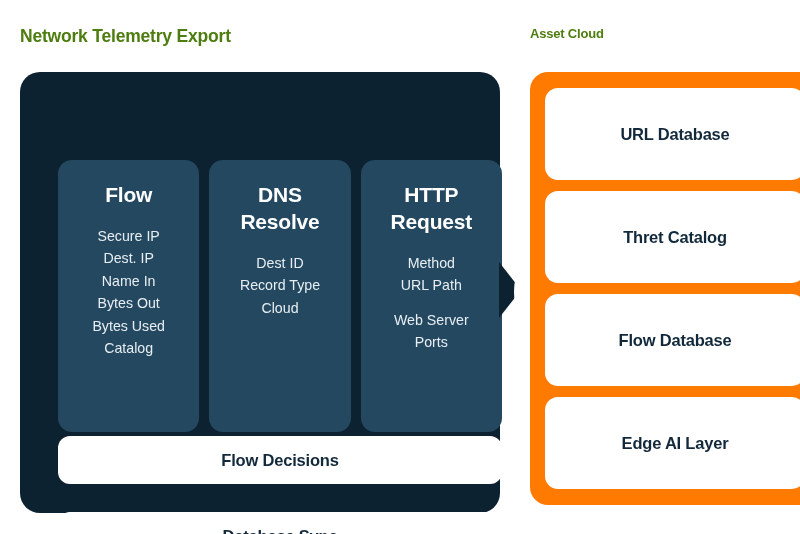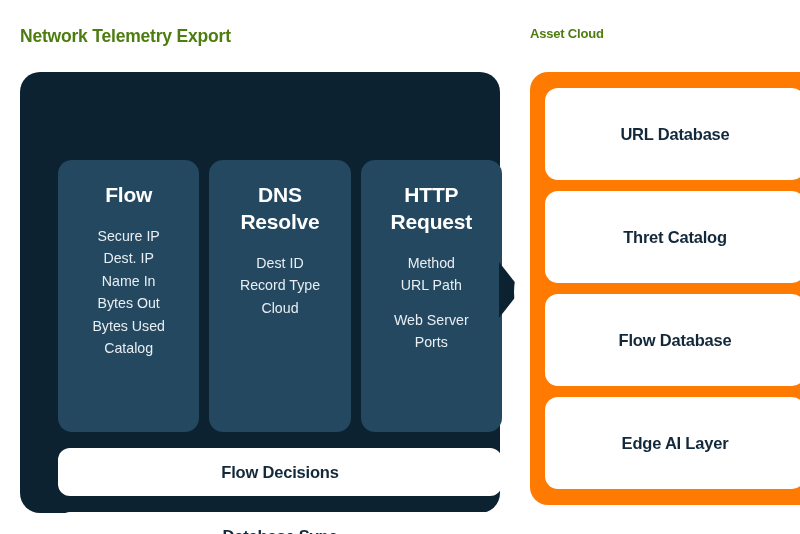--- a/index.html
+++ b/index.html
@@ -120,21 +120,21 @@
     border-radius: 12px;
     display: flex;
     align-items: center;
     justify-content: center;
     color: #12283b;
     font-weight: bold;
     font-size: 16.5px;
     letter-spacing: -0.2px;
     box-sizing: border-box;
   }
-  #bar-flow-decisions { top: 376px; }
+  #bar-flow-decisions { top: 364px; }
   #bar-database-sync  { top: 440px; }
 
   
   #asset-cloud-panel {
     position: absolute;
     left: 530px;
     top: 72px;
     width: 290px;
     height: 433px;
     background: #ff7a00;

